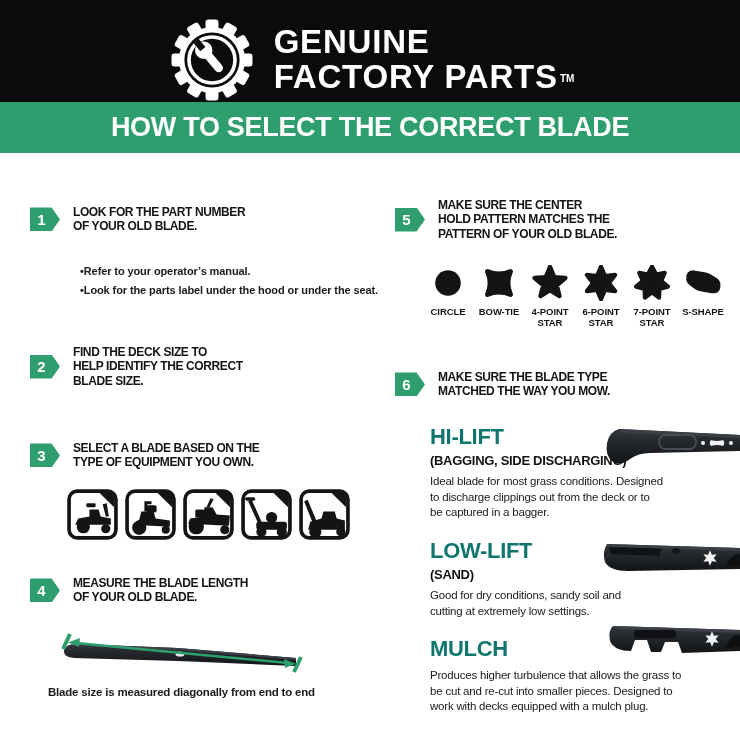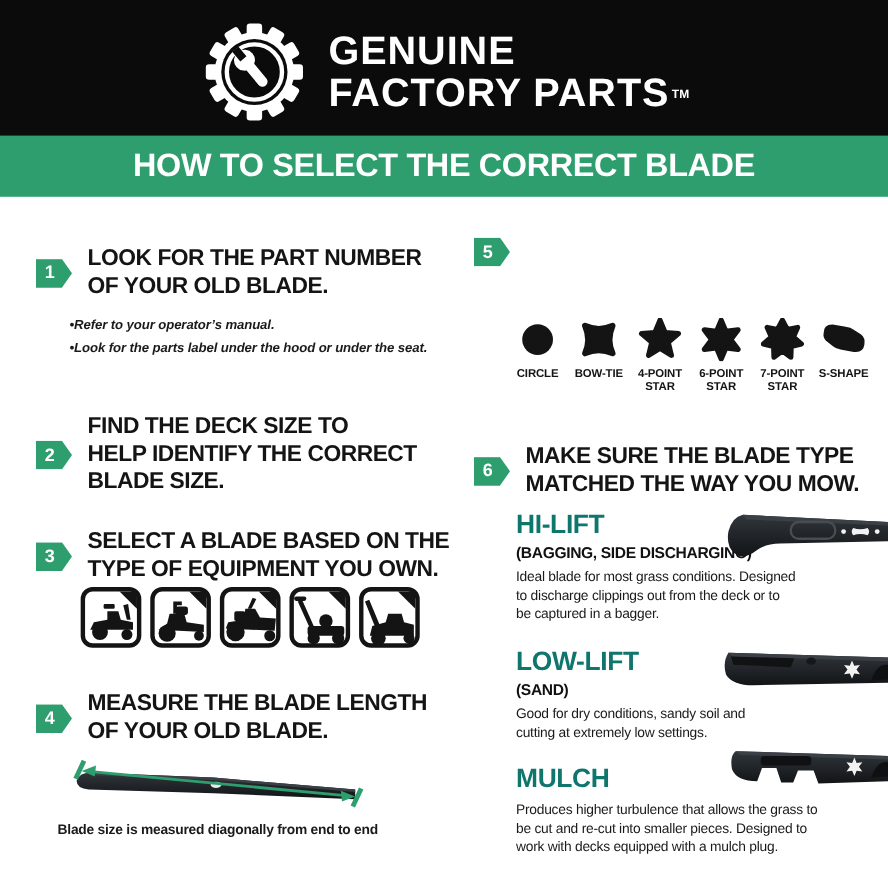--- a/index.html
+++ b/index.html
@@ -12,37 +12,37 @@
   .header {
     position:absolute; left:0; top:0; width:740px; height:120px;
     background:#0b0b0b; display:flex; align-items:center; justify-content:center; gap:16px;
   }
   .brand { color:#fff; font-weight:bold; line-height:1.06; letter-spacing:0.8px; }
   .brand .line1 { font-size:33px; }
   .brand .line2 { font-size:33px;text-align:right; }
   .brand sup { font-size:10px; letter-spacing:0; vertical-align:6px; margin-left:2px; }
   
   .banner {
-    position:absolute; left:0; top:113px; width:740px; height:51px;
+    position:absolute; left:0; top:102px; width:740px; height:51px;
     background:#2F9E6F; display:flex; align-items:center; justify-content:center;
   }
   .banner h1 { color:#fff; font-size:27px; font-weight:bold; letter-spacing:-0.3px; }
   
   .step { position:absolute; display:flex; align-items:center; gap:13px; }
   .badge {
     flex:0 0 auto; width:30px; height:24px; background:#2F9E6F; color:#fff;
     font-weight:bold; font-size:15px;
     clip-path:polygon(0 0, 72% 0, 100% 50%, 72% 100%, 0 100%);
     display:flex; align-items:center; justify-content:center; padding-right:7px;
   }
   .step h2 {
-    font-size:19px; font-weight:bold; line-height:1.2; letter-spacing:-0.4px;
+    font-size:12px; font-weight:bold; line-height:1.2; letter-spacing:-0.4px;
     color:#141414; white-space:pre-line;
   }
-  .bullets { position:absolute; left:58px; top:262px; list-style:none;font-style:italic; }
+  .bullets { position:absolute; left:80px; top:262px; list-style:none; }
   .bullets li {
     font-size:11px; font-weight:bold; letter-spacing:-0.1px;
     line-height:19px; white-space:nowrap; color:#1a1a1a;
   }
   .bullets li::before { content:"\2022 "; }
   
   .equipment { position:absolute; left:66px; top:488px; display:flex; gap:5px; }
   
   .measure-svg { position:absolute; left:56px; top:632px; }
   .measure-caption {
@@ -234,20 +234,23 @@
         <line x1="20" y1="11" x2="232" y2="31" stroke-width="2.4"></line>
         <polygon points="12,10.5 24,6 23,15" stroke="none"></polygon>
         <polygon points="240,31.7 228,27 229,36" stroke="none"></polygon>
       </g>
     </svg>
   </span>
   <div class="measure-caption">Blade size is measured diagonally from end to end</div>
 
   <div class="step" style="left:395px; top:198px;">
     <div class="badge">5</div>
+    <h2>MAKE SURE THE CENTER
+HOLD PATTERN MATCHES THE
+PATTERN OF YOUR OLD BLADE.</h2>
   </div>
 
   <div class="patterns">
     <div class="pattern">
       <span class="glyph">
         <svg width="32" height="32" viewBox="-50 -50 100 100">
             <circle r="40" fill="#141414"></circle>
           </svg>
       </span>
       <div class="plabel">CIRCLE</div>

